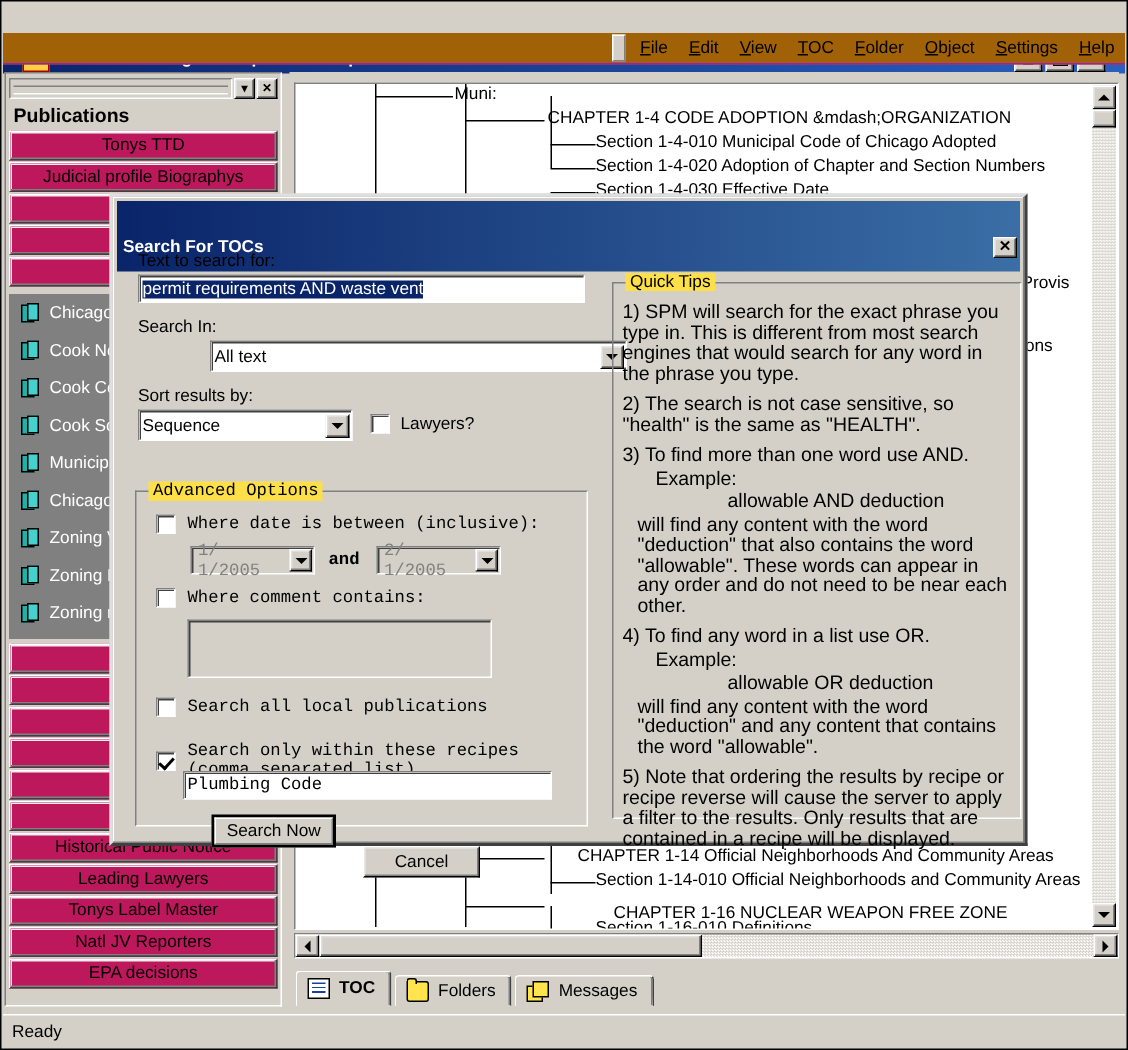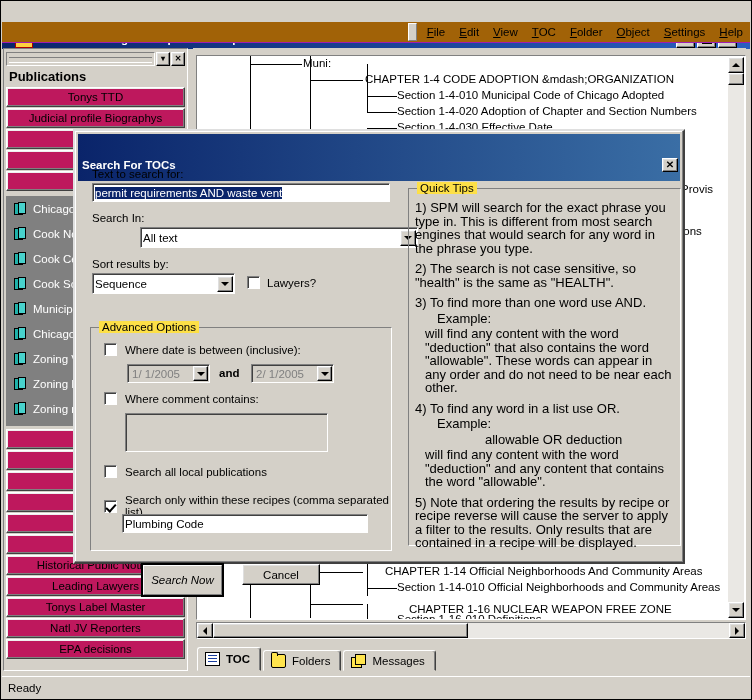--- a/index.html
+++ b/index.html
@@ -591,21 +591,21 @@
         <span>Sequence</span>
         <span class="combo-arrow">
             <i class="arrow-dn"></i>
           </span>
       </div>
       <div style="position:absolute;left:169px;top:121px;display:flex;align-items:center;gap:7px;">
         <span class="chk"></span>
         <span class="lbl">Lawyers?</span>
       </div>
 
-      <div class="groupbox" style="left:12px;top:172px;width:302px;height:224px;">
+      <div class="groupbox" style="left:12px;top:172px;width:302px;height:224px;font-family:Liberation Mono, monospace;">
         <div class="gb-title">Advanced Options</div>
 
         <div style="position:absolute;left:13px;top:15px;display:flex;align-items:center;gap:8px;">
           <span class="chk"></span>
           <span class="lbl">Where date is between (inclusive):</span>
         </div>
         <div class="datefield" style="position:absolute;left:36px;top:36px;width:83px;height:19px;">
           <span>1/  1/2005</span>
           <span class="combo-arrow" style="width:15px;height:15px;">
               <i class="arrow-dn"></i>
@@ -632,34 +632,35 @@
 
         <div style="position:absolute;left:13px;top:166px;display:flex;align-items:center;gap:8px;">
           <span class="chk checked"></span>
           <span class="lbl">Search only within these recipes (comma separated list)</span>
         </div>
         <div class="txtfield" style="position:absolute;left:31px;top:186px;width:246px;height:19px;">
           <span>Plumbing Code</span>
         </div>
       </div>
 
-      <div class="dlgbtn default" style="position:absolute;left:63px;top:408px;width:83px;height:34px;font-style:italic;">
+      <div class="dlgbtn default" style="position:absolute;left:63px;top:388px;width:83px;height:22px;">
         <span>Search Now</span>
       </div>
       <div class="dlgbtn" style="position:absolute;left:164px;top:409px;width:78px;height:21px;">
         <span>Cancel</span>
       </div>
 
       <div class="groupbox" style="left:330px;top:33px;width:273px;height:358px;">
         <div class="gb-title">Quick Tips</div>
         <div class="tips" style="left:6px;top:12px;right:6px;">
           <p>1) SPM will search for the exact phrase you type in. This is different from most search engines that would search for any word in the phrase you type.</p>
           <p>2) The search is not case sensitive, so "health" is the same as "HEALTH".</p>
           <p style="margin-bottom:2px;">3) To find more than one word use AND.</p>
           <p class="indent1" style="margin-bottom:2px;">Example:</p>
+          <p class="indent2" style="margin-bottom:2px;">allowable AND deduction</p>
           <p class="indent-body">will find any content with the word "deduction" that also contains the word "allowable". These words can appear in any order and do not need to be near each other.</p>
           <p style="margin-bottom:2px;">4) To find any word in a list use OR.</p>
           <p class="indent1" style="margin-bottom:2px;">Example:</p>
           <p class="indent2" style="margin-bottom:2px;">allowable OR deduction</p>
           <p class="indent-body">will find any content with the word "deduction" and any content that contains the word "allowable".</p>
           <p>5) Note that ordering the results by recipe or recipe reverse will cause the server to apply a filter to the results.  Only results that are contained in a recipe will be displayed.</p>
         </div>
       </div>
 
     </div>

